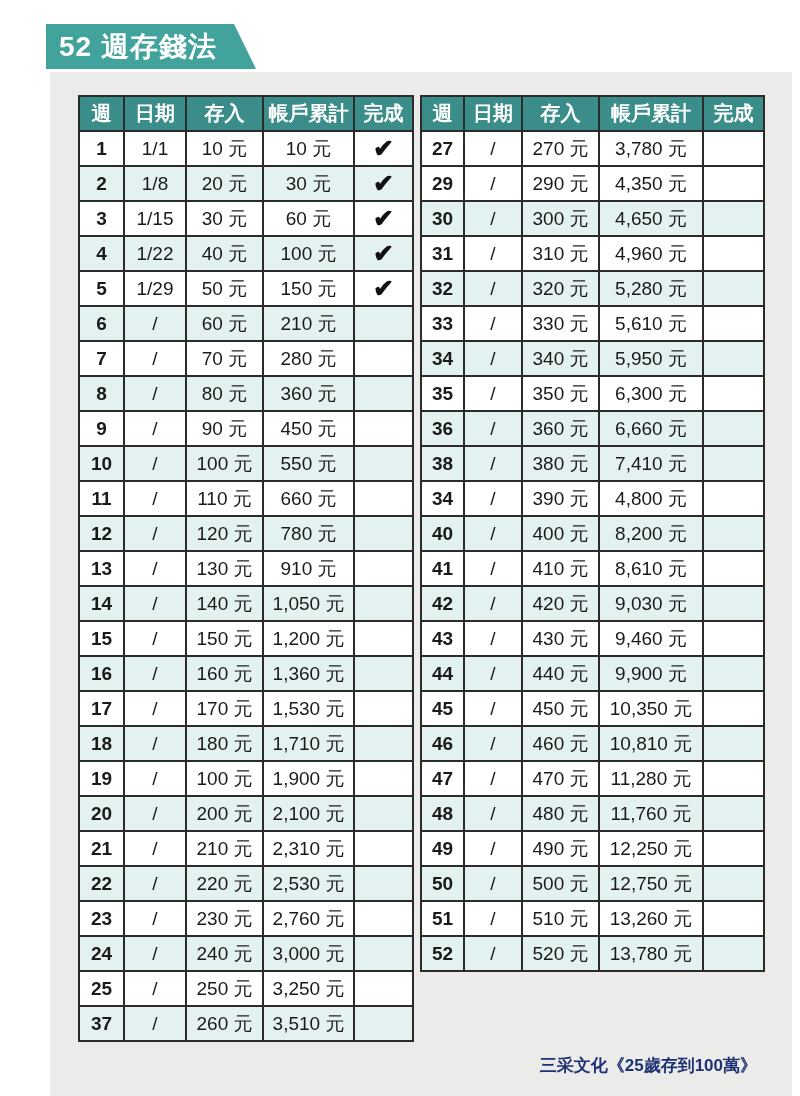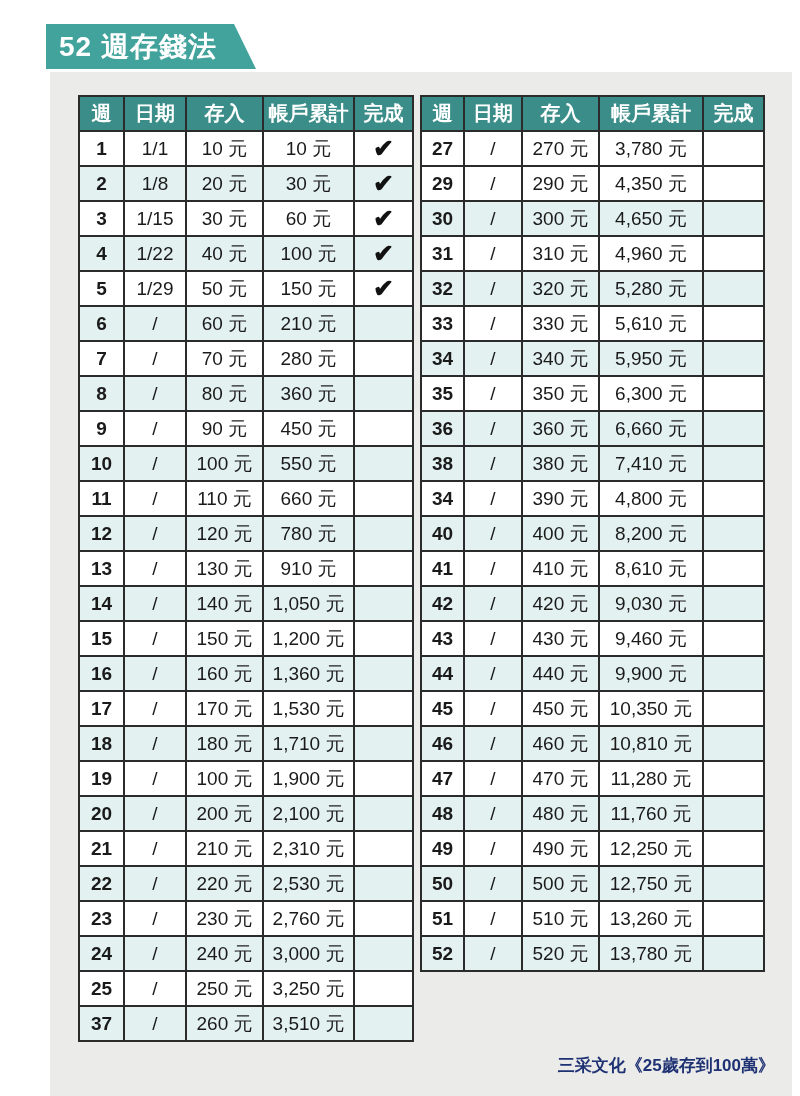--- a/index.html
+++ b/index.html
@@ -29,21 +29,21 @@
     padding:0;height:33px;font-size:19px;color:#1a1a1a;overflow:hidden;
     white-space:nowrap;
   }
   .tbl th{
     background:#3a8d88;color:#ffffff;font-weight:bold;font-size:20px;
   }
   .tbl tr.alt td{background:#e3f2f0;}
   .tbl td.week{font-weight:bold;}
   .tbl td.done{font-size:25px;font-weight:bold;color:#111111;}
   .footer-credit{
-    position:absolute;right:25px;top:1054px;color:#1e3173;
+    position:absolute;right:43px;top:1054px;color:#1e3173;
     font-weight:bold;font-size:17px;white-space:nowrap;
   }
 </style>
 </head>
 <body>
 
 <div class="banner">
   <span>52 週存錢法</span>
 </div>
 

